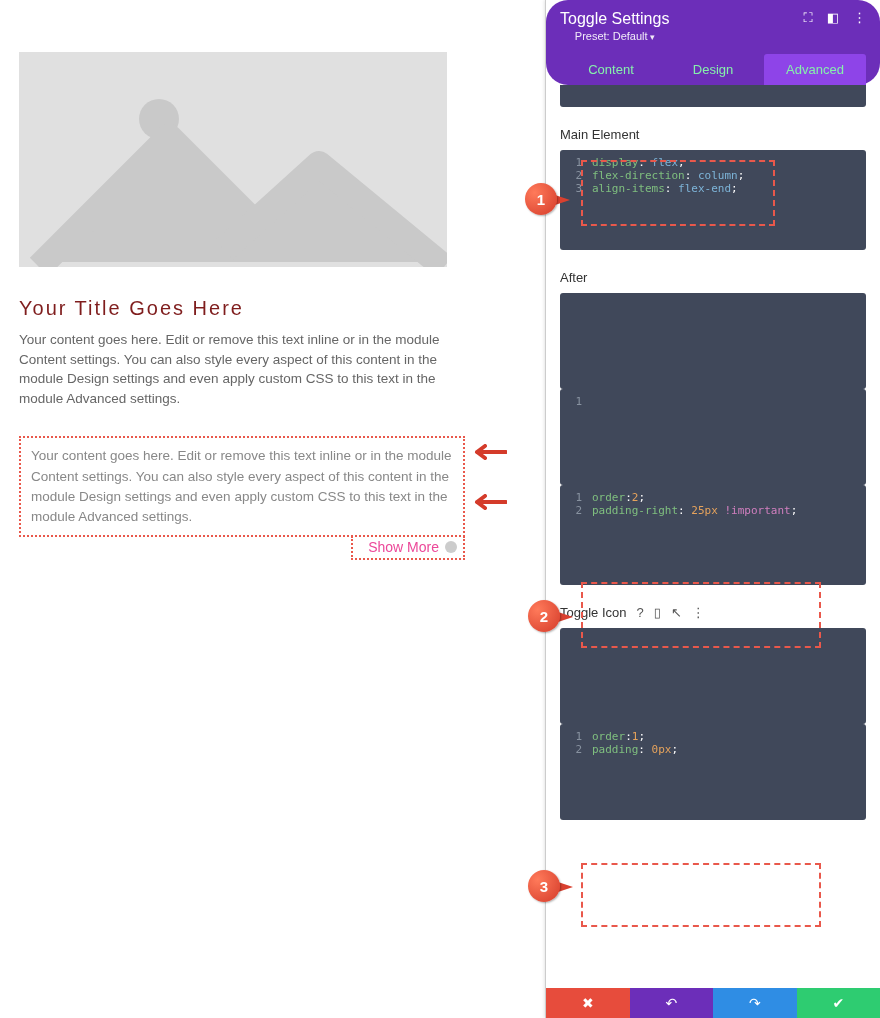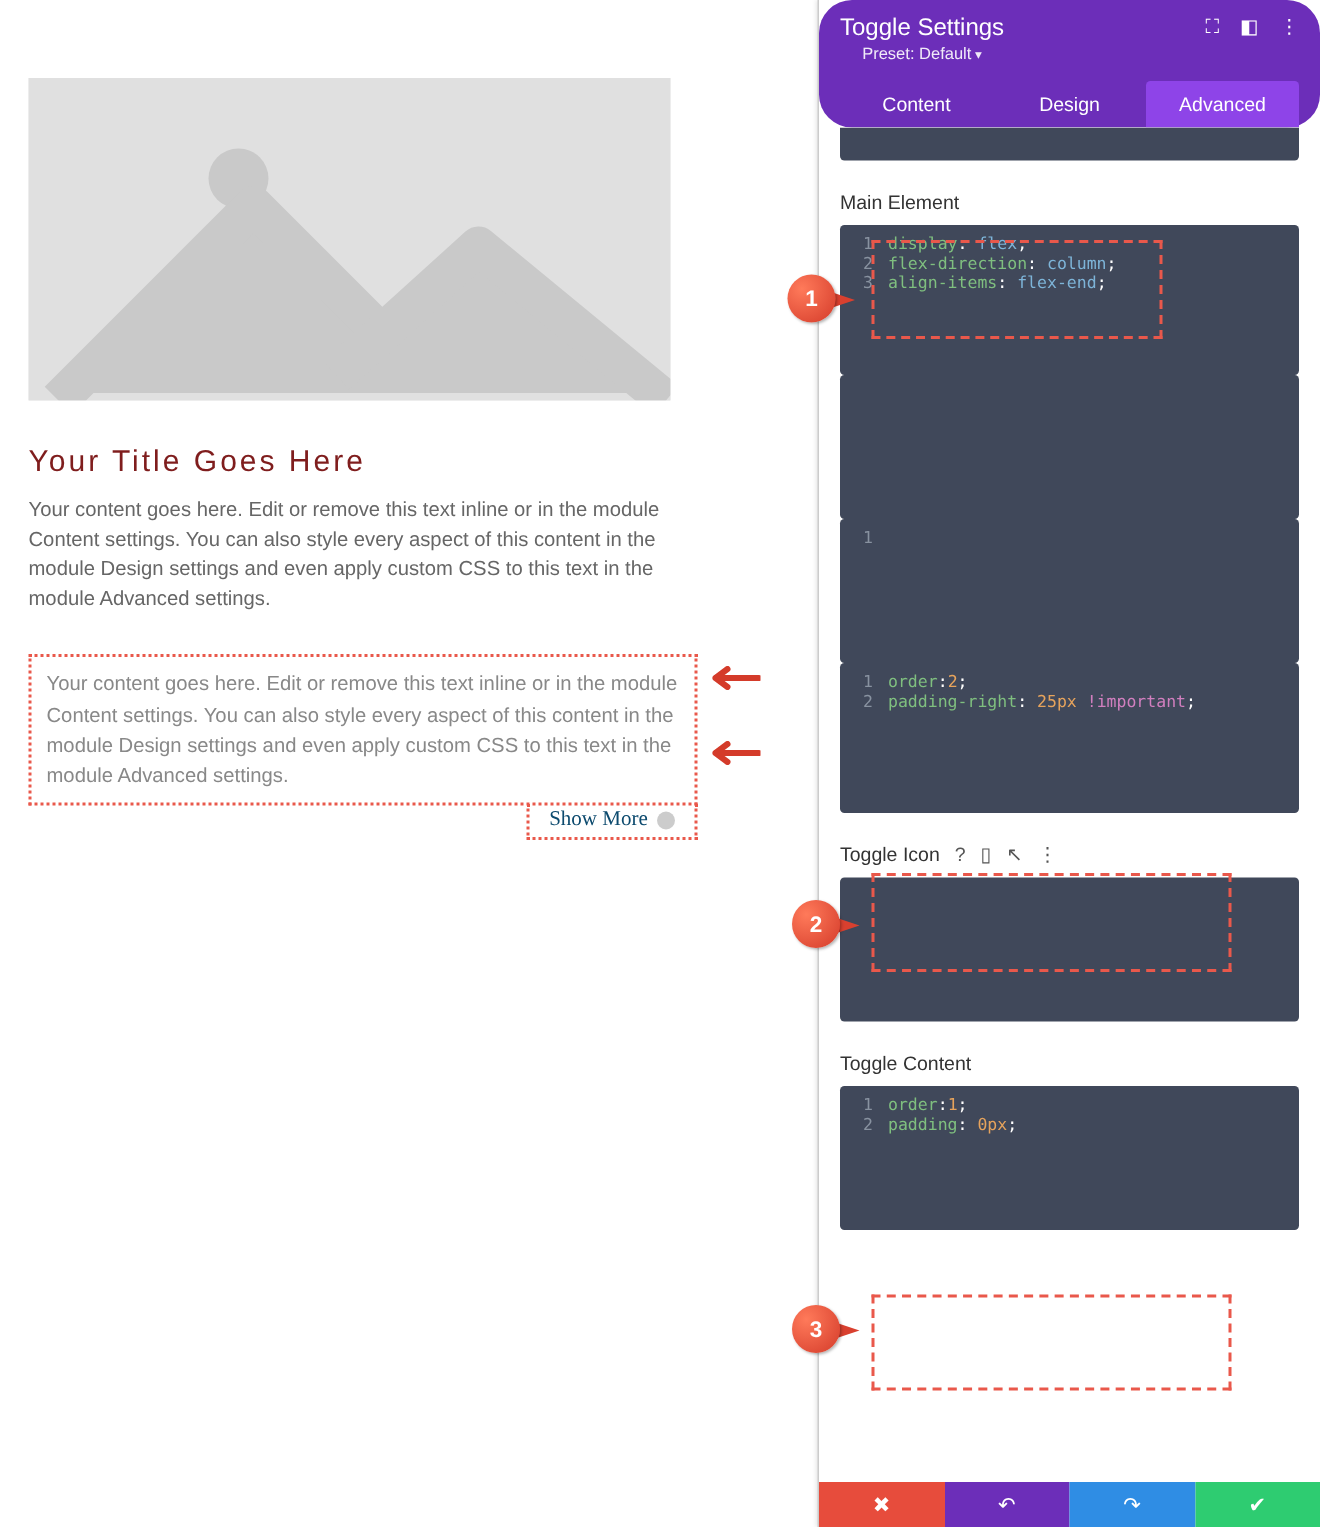--- a/index.html
+++ b/index.html
@@ -5,33 +5,33 @@
   * { box-sizing: border-box; margin: 0; padding: 0; }
   body { width: 880px; height: 1018px; font-family: -apple-system, Helvetica, Arial, sans-serif; background: #fff; position: relative; overflow: hidden; }
 
   .preview { position: absolute; left: 19px; top: 52px; width: 443px; }
   .img-ph { width: 428px; height: 215px; background: #e0e0e0; display: flex; align-items: center; justify-content: center; overflow: hidden; }
   .img-ph svg { width: 100%; height: 100%; }
   .title { margin-top: 30px; font-size: 20px; color: #7f1d1d; letter-spacing: 2px; font-weight: 400; }
   .para { margin-top: 10px; font-size: 13.5px; color: #666; line-height: 1.45; width: 430px; }
   .dotted-body { margin-top: 28px; border: 2px dotted #e9584b; padding: 8px 10px; width: 446px; position: relative; }
   .dotted-body .txt { font-size: 13.5px; color: #888; line-height: 1.5; }
-  .dotted-more { margin-top: -1px; margin-left: 332px; border: 2px dotted #e9584b; border-top: none; width: 114px; padding: 3px 6px; display: flex; align-items: center; justify-content: center; gap: 6px; color: #0c4a6e; font-size: 14px; font-family: Liberation Serif, serif; }
+  .dotted-more { margin-top: -1px; margin-left: 332px; border: 2px dotted #e9584b; border-top: none; width: 114px; padding: 3px 6px; display: flex; align-items: center; justify-content: flex-end; gap: 6px; color: #ec4899; font-size: 14px; }
   .dotted-more .dot { width: 12px; height: 12px; background: #ccc; border-radius: 50%; }
 
   .sidebar { position: absolute; right: 0; top: 0; width: 335px; height: 1018px; border-left: 1px solid #ccc; box-shadow: -1px 0 3px rgba(0,0,0,0.1); display: flex; flex-direction: column; }
   .pbar { background: #6c2eb9; color: #fff; padding: 10px 14px 0 14px; border-radius: 22px; }
   .pbar-row { display: flex; justify-content: space-between; align-items: flex-start; }
   .pbar h2 { font-size: 16px; font-weight: 500; }
   .pbar .preset { font-size: 11px; opacity: .9; margin-top: 2px; text-align: center; }
   .pbar .preset::after { content: " ▾"; font-size: 9px; }
   .picons { display: flex; gap: 14px; font-size: 13px; }
   .picons span { cursor: pointer; }
   .tabs { display: flex; margin-top: 12px; }
-  .tab { flex: 1; text-align: center; padding: 8px 0; font-size: 13px; color: #ffffff; cursor: pointer; }
+  .tab { flex: 1; text-align: center; padding: 8px 0; font-size: 13px; color: #86efac; cursor: pointer; }
   .tab.active { background: #8e44e8; border-radius: 3px 3px 0 0; }
 
   .panel { flex: 1; overflow-y: auto; background: #fff; padding: 0 14px 20px 14px; }
   .code-box { background: #40485a; border-radius: 3px; min-height: 76px; font-family: Menlo, monospace; font-size: 11px; color: #fff; padding: 6px 6px; position: relative; }
   .code-box.top-cut { border-top-left-radius: 0; border-top-right-radius: 0; }
   .field-label { font-size: 13px; color: #333; margin-top: 20px; margin-bottom: 8px; display: flex; align-items: center; gap: 10px; }
   .field-label .tools { display: flex; gap: 10px; font-size: 13px; color: #555; }
 
   .ln { display: flex; }
   .ln .num { width: 16px; text-align: right; color: #8892a0; margin-right: 10px; flex-shrink: 0; }
@@ -126,20 +126,21 @@
         <div class="ln">
           <span class="num">2</span>
           <span class="code"><span class="prop">flex-direction</span><span class="punc">: </span><span class="val">column</span><span class="punc">;</span></span>
         </div>
         <div class="ln">
           <span class="num">3</span>
           <span class="code"><span class="prop">align-items</span><span class="punc">: </span><span class="val">flex-end</span><span class="punc">;</span></span>
         </div>
       </div>
 
+    <div class="field-label">After</div>
     <div class="code-box" style="min-height:96px;"></div>
 
     <div class="code-box" style="min-height:96px;">
         <div class="ln">
           <span class="num">1</span>
           <span class="code"></span>
         </div>
       </div>
 
     <div class="code-box" style="min-height:100px;">
@@ -157,21 +158,20 @@
       <span>Toggle Icon</span>
       <span class="tools">
         <span>?</span>
         <span>▯</span>
         <span>↖</span>
         <span>⋮</span>
       </span>
     </div>
     <div class="code-box" style="min-height:96px;"></div>
 
-    <div class="field-label">Toggle Content</div>
     <div class="code-box" style="min-height:96px;">
         <div class="ln">
           <span class="num">1</span>
           <span class="code"><span class="prop">order</span><span class="punc">:</span><span class="num-lit">1</span><span class="punc">;</span></span>
         </div>
         <div class="ln">
           <span class="num">2</span>
           <span class="code"><span class="prop">padding</span><span class="punc">: </span><span class="num-lit">0px</span><span class="punc">;</span></span>
         </div>
       </div>

